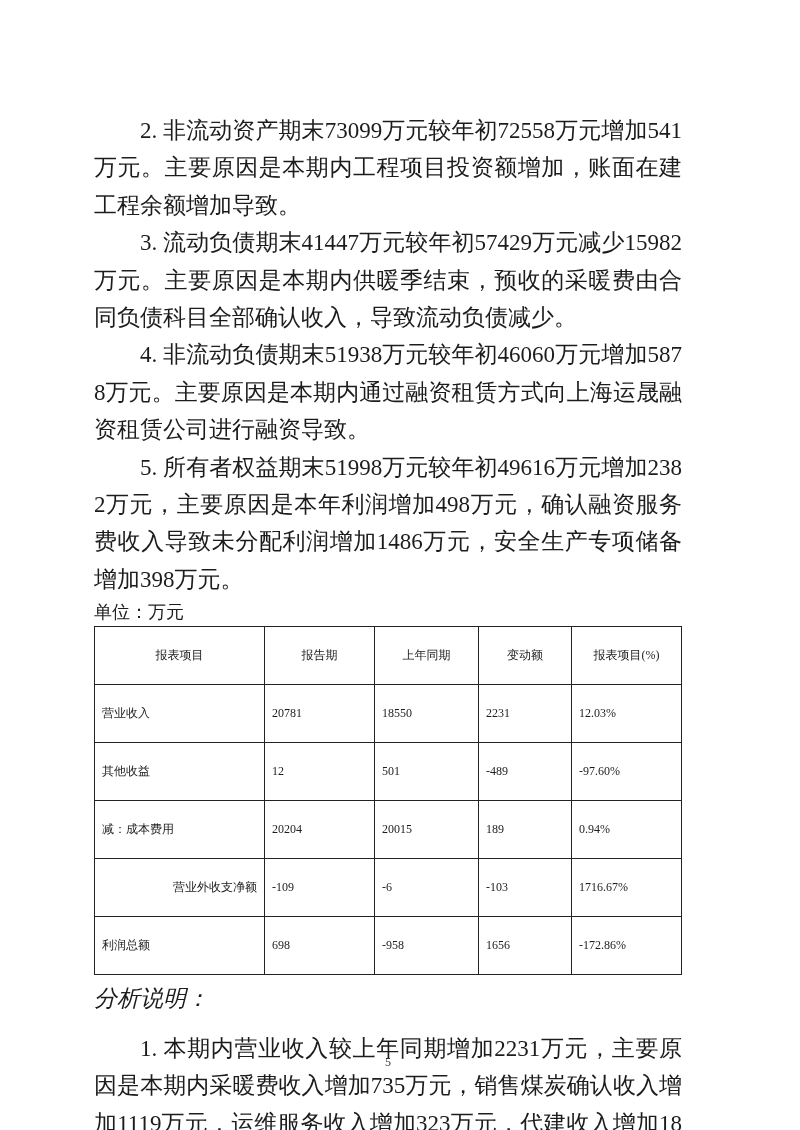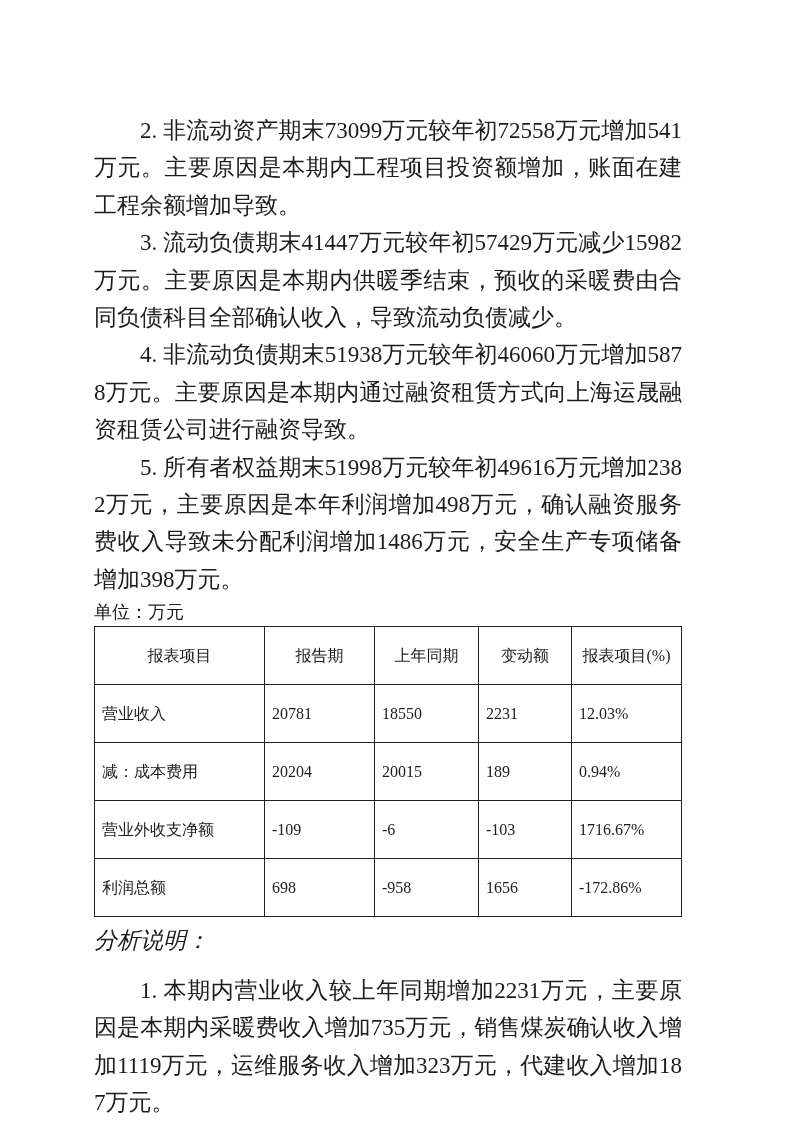--- a/index.html
+++ b/index.html
@@ -50,29 +50,29 @@
   table.pl-table {
     margin-top: 2px;
     width: 587px;
     table-layout: fixed;
     border-collapse: collapse;
   }
   table.pl-table td {
     border: 1px solid #222222;
     height: 33px;
     line-height: 33px;
-    font-size: 16px;
+    font-size: 12px;
     padding: 12px 7px;
     overflow: hidden;
     white-space: nowrap;
     vertical-align: middle;
   }
   td.hc { text-align: center; padding: 0 2px; }
   td.lab { text-align: left; }
-  td.lab-indent { text-align: left; padding-left: 37px; }
+  td.lab-indent { text-align: right; padding-left: 37px; }
   td.num { text-align: left; }
   .analysis-heading {
     margin: 5px 0 12px 0;
     font-size: 23px;
     line-height: 37.4px;
     text-indent: 0;
     font-style: italic;
   }
   .page-number {
     position: absolute;
@@ -116,20 +116,27 @@
           <td class="hc">报表项目(%)</td>
         </tr>
         <tr>
           <td class="lab">营业收入</td>
           <td class="num">20781</td>
           <td class="num">18550</td>
           <td class="num">2231</td>
           <td class="num">12.03%</td>
         </tr>
         <tr>
+          <td class="lab">其他收益</td>
+          <td class="num">12</td>
+          <td class="num">501</td>
+          <td class="num">-489</td>
+          <td class="num">-97.60%</td>
+        </tr>
+        <tr>
           <td class="lab">减：成本费用</td>
           <td class="num">20204</td>
           <td class="num">20015</td>
           <td class="num">189</td>
           <td class="num">0.94%</td>
         </tr>
         <tr>
           <td class="lab-indent">营业外收支净额</td>
           <td class="num">-109</td>
           <td class="num">-6</td>

